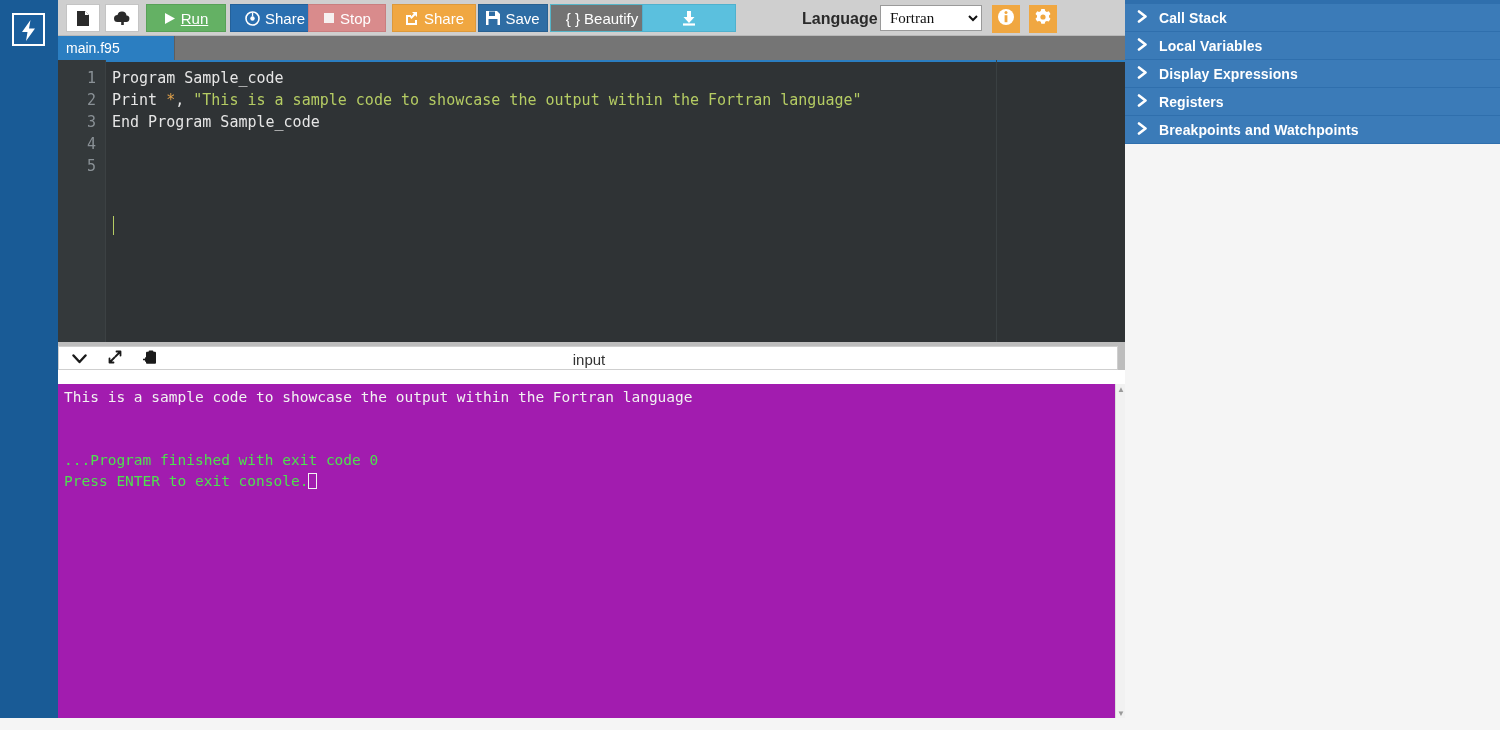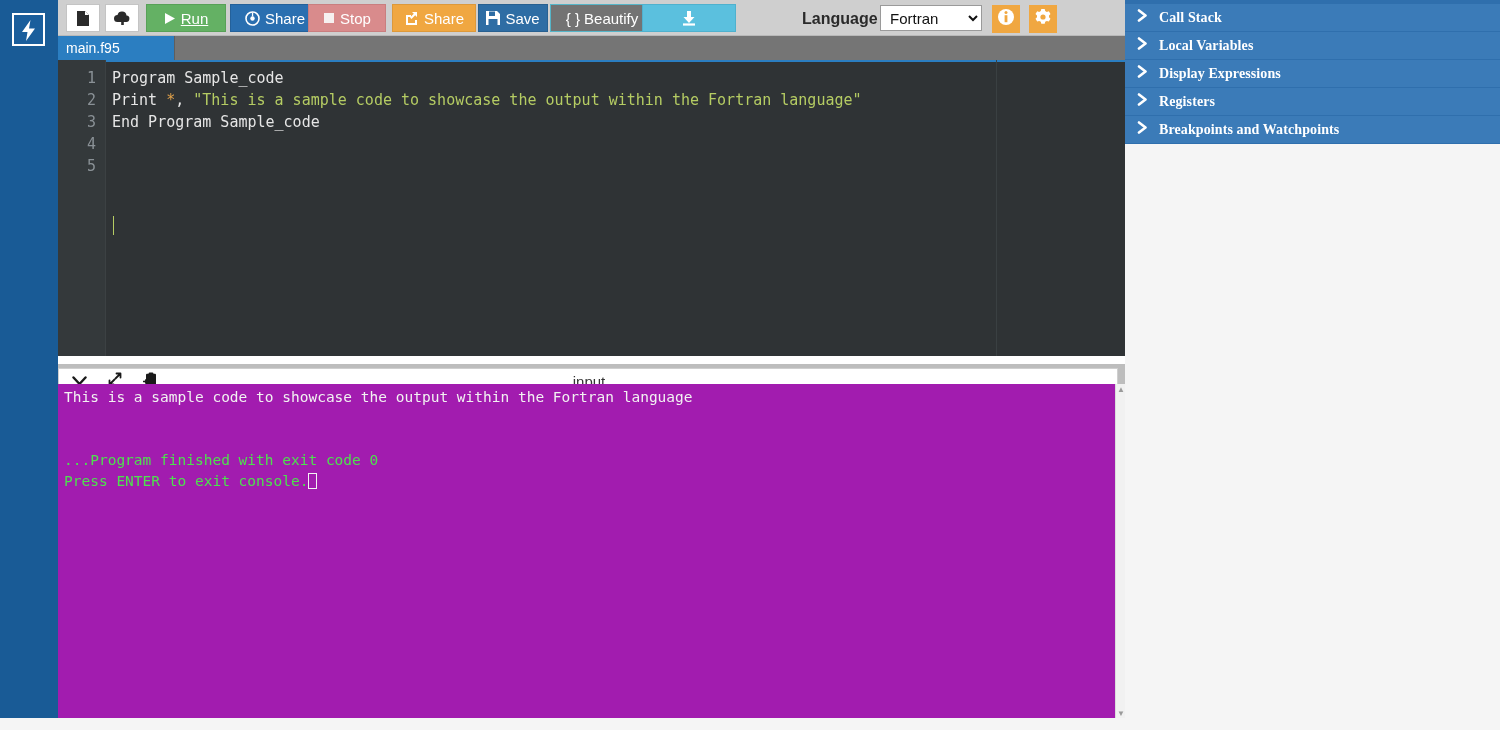--- a/index.html
+++ b/index.html
@@ -65,21 +65,21 @@
   .lang-label {
     position: absolute; left: 744px; top: 10px;
     font-size: 16px; color: #2a2a2a; font-weight: bold;
   }
   .lang-select {
     position: absolute; left: 822px; top: 5px;
     width: 102px; height: 26px;
     background: #ffffff;
     border: 1px solid #9a9a9a;
     font-size: 15px; color: #111;
-    font-family: Liberation Sans, sans-serif;
+    font-family: Liberation Serif, serif;
     padding-left: 5px;
   }
   .b-info {
     position: absolute; left: 934px; top: 5px; width: 28px; height: 28px;
     background: #f0a741; display:flex; align-items:center; justify-content:center;
     cursor: pointer;
   }
   .b-gear {
     position: absolute; left: 971px; top: 5px; width: 28px; height: 28px;
     background: #f0a741; display:flex; align-items:center; justify-content:center;
@@ -145,21 +145,21 @@
     position: absolute; left: 938px; top: 0; width: 1px; height: 296px;
     background: #3a4042;
   }
   .caret {
     position: absolute; left: 55px; top: 156px;
     width: 1px; height: 19px; background: #b5cc63;
   }
 
   
   .conhead-wrap {
-    position: absolute; left: 58px; top: 364px;
+    position: absolute; left: 58px; top: 342px;
     width: 1067px; height: 28px;
     background: #bdbdbd;
   }
   .conhead {
     position: absolute; left: 0; top: 4px;
     width: 1060px; height: 24px;
     background: #ffffff;
     border: 1px solid #cfcfcf;
   }
   .con-icon {
@@ -209,21 +209,20 @@
     color: #9a9a9a; font-size: 8px; line-height: 8px; text-align: center;
   }
   .con-scroll .arw.up { top: 2px; }
   .con-scroll .arw.dn { bottom: 2px; }
 
   
   .sidebar {
     position: absolute; left: 1125px; top: 0;
     width: 375px; height: 730px;
     background: #f5f5f5;
-    font-family: Liberation Serif, serif;
   }
   .sb-top { height: 4px; background: #2f6fad; }
   .sb-row {
     height: 28px;
     background: #3b7bb8;
     border-bottom: 1px solid #2f6fad;
     display: flex; align-items: center;
     color: #ffffff;
     font-size: 14px;
     font-weight: bold;

